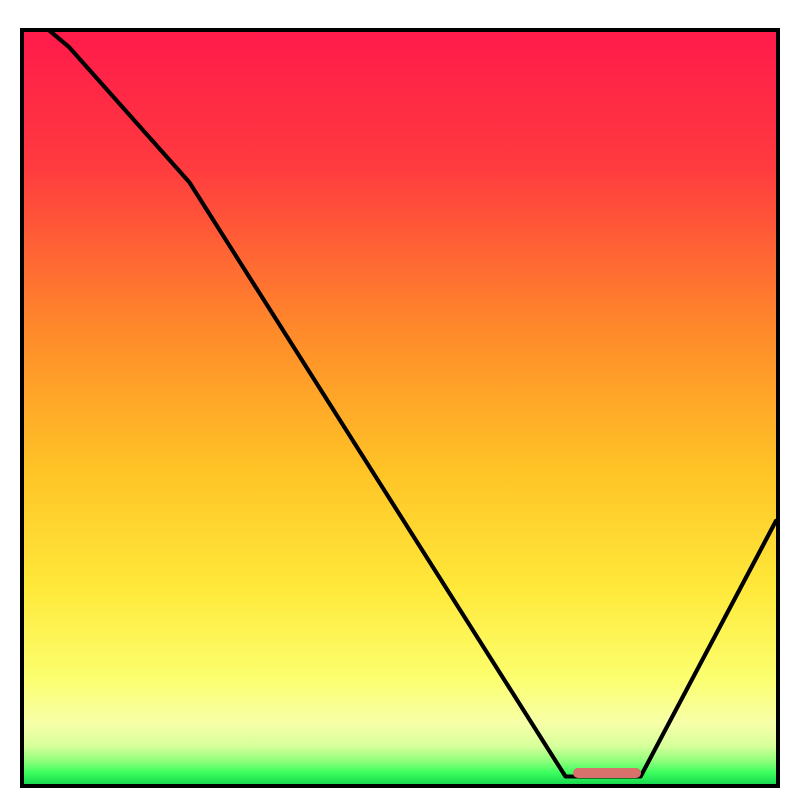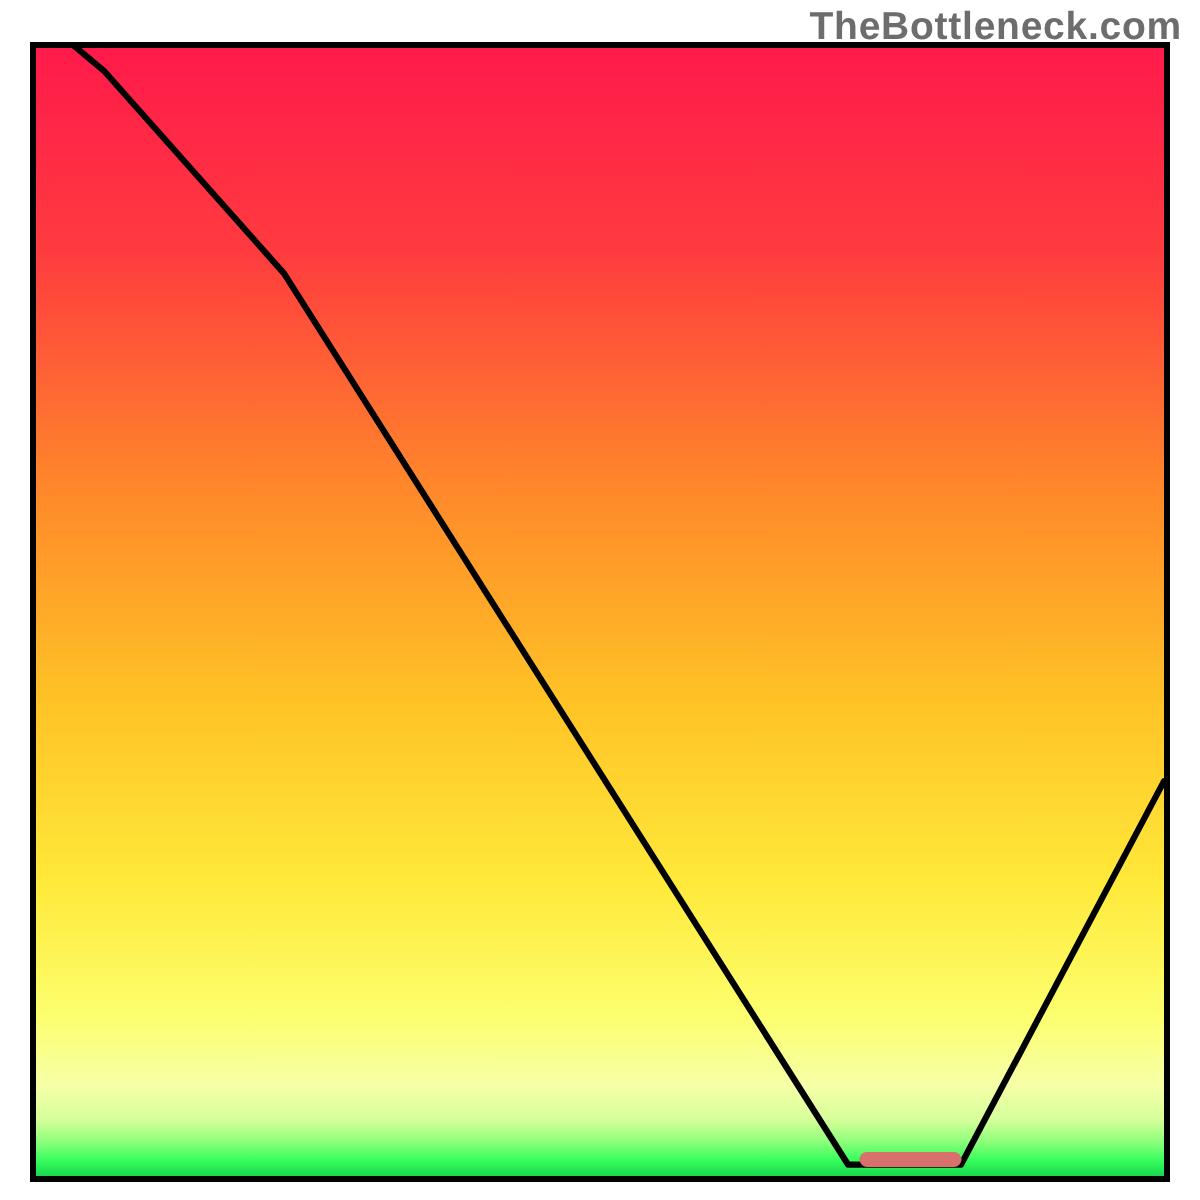--- a/index.html
+++ b/index.html
@@ -54,21 +54,20 @@
   .optimal-band {
     position: absolute;
     height: 10px;
     border-radius: 5px;
   }
 </style>
 </head>
 <body>
 <div class="root">
 
-<div class="watermark">TheBottleneck.com</div>
 
 <div class="plot">
 
   <div class="gradient" style="background: linear-gradient(rgb(255, 26, 75) 0%, rgb(255, 59, 63) 18%, rgb(255, 139, 42) 40%, rgb(255, 195, 38) 58%, rgb(255, 233, 58) 74%, rgb(252, 255, 111) 86%, rgb(246, 255, 168) 92%, rgb(214, 255, 154) 95%, rgb(141, 255, 122) 97%, rgb(59, 255, 94) 98.5%, rgb(23, 217, 78) 100%);"></div>
 
   <svg class="curve" viewBox="0 0 100 100" preserveAspectRatio="none">
     <path fill="none" stroke-width="0.55" stroke-linejoin="round" stroke-linecap="round" d="M0.000 -3.000 L6.000 2.000 L22.000 20.000 L72.000 99.000 L76.000 99.000 L82.000 99.000 L100.000 65.000" stroke="#000000"></path>
   </svg>
 
   <div class="optimal-band" style="left: 548.96px; width: 67.68px; top: 735.72px; background: rgb(216, 112, 108);"></div>

